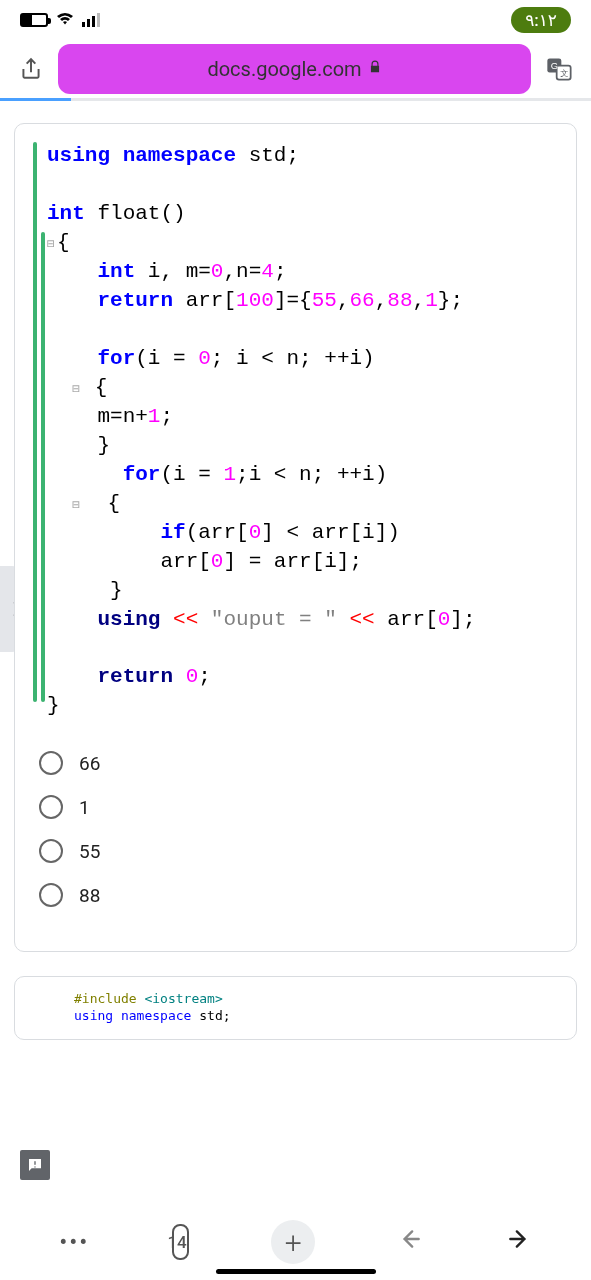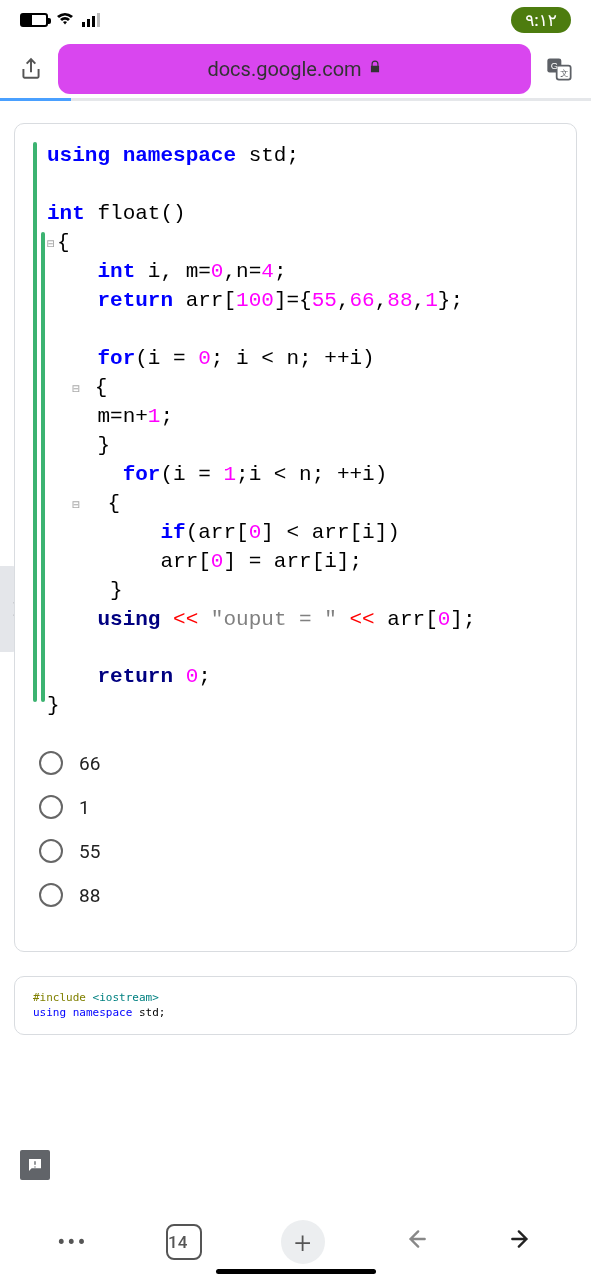--- a/index.html
+++ b/index.html
@@ -47,34 +47,34 @@
   .fold { color:#aaa; font-size:13px; display:inline-block; width:10px;}
 
   
   .options { margin-top:30px; margin-left:6px; }
   .option-row { display:flex; align-items:center; gap:16px; margin-bottom:20px; cursor:pointer;}
   .radio-circle { width:24px; height:24px; border:2px solid #666; border-radius:50%; flex-shrink:0;}
   .option-label { font-size:19px; color:#222;}
 
   
   .peek-card { border:1px solid #d9dce0; border-radius:10px; padding:14px 18px; margin-top:24px; background:#fff;}
-  .peek-code { font-family: Consolas, monospace; font-size:11px; line-height:1.3;}
+  .peek-code { font-family: Consolas, monospace; font-size:13px; line-height:1.3;margin-left:41px;}
   .peek-kw { color:#008080;}
   .peek-dir { color:#808000;}
 
   
   .side-tab { position:absolute; left:0; top:566px; width:34px; height:86px; background:#e4e6ea; border-radius:0 22px 22px 0; display:flex; align-items:center; justify-content:center; font-size:22px; color:#333;}
 
   
   .alert-fab { position:absolute; left:20px; bottom:100px; width:30px; height:30px; background:#616469; display:flex; align-items:center; justify-content:center; color:#fff; font-size:16px; border-radius:2px;}
 
   
   .bottom-nav { position:absolute; bottom:0; left:0; right:0; height:76px; background:#fff; display:flex; align-items:center; justify-content:space-around; padding:0 18px;}
   .nav-dots { font-size:24px; color:#555; letter-spacing:2px;}
-  .tab-count { width:36px; height:36px; border:2px solid #555; border-radius:8px; display:flex; align-items:center; justify-content:flex-start; font-size:17px; color:#555; font-weight:500;}
+  .tab-count { width:17px; height:36px; border:2px solid #555; border-radius:8px; display:flex; align-items:center; justify-content:flex-end; font-size:17px; color:#555; font-weight:500;}
   .plus-btn { width:44px; height:44px; border-radius:50%; background:#eceef0; display:flex; align-items:center; justify-content:center; font-size:30px; color:#555; font-weight:300;}
   .nav-arrow { font-size:28px; color:#555;}
   .nav-arrow.fwd { color:#222; }
 
   .home-indicator { position:absolute; bottom:6px; left:50%; transform:translateX(-50%); width:160px; height:5px; background:#000; border-radius:3px;}
 </style>
 </head>
 <body>
 
 <div class="status-bar">

